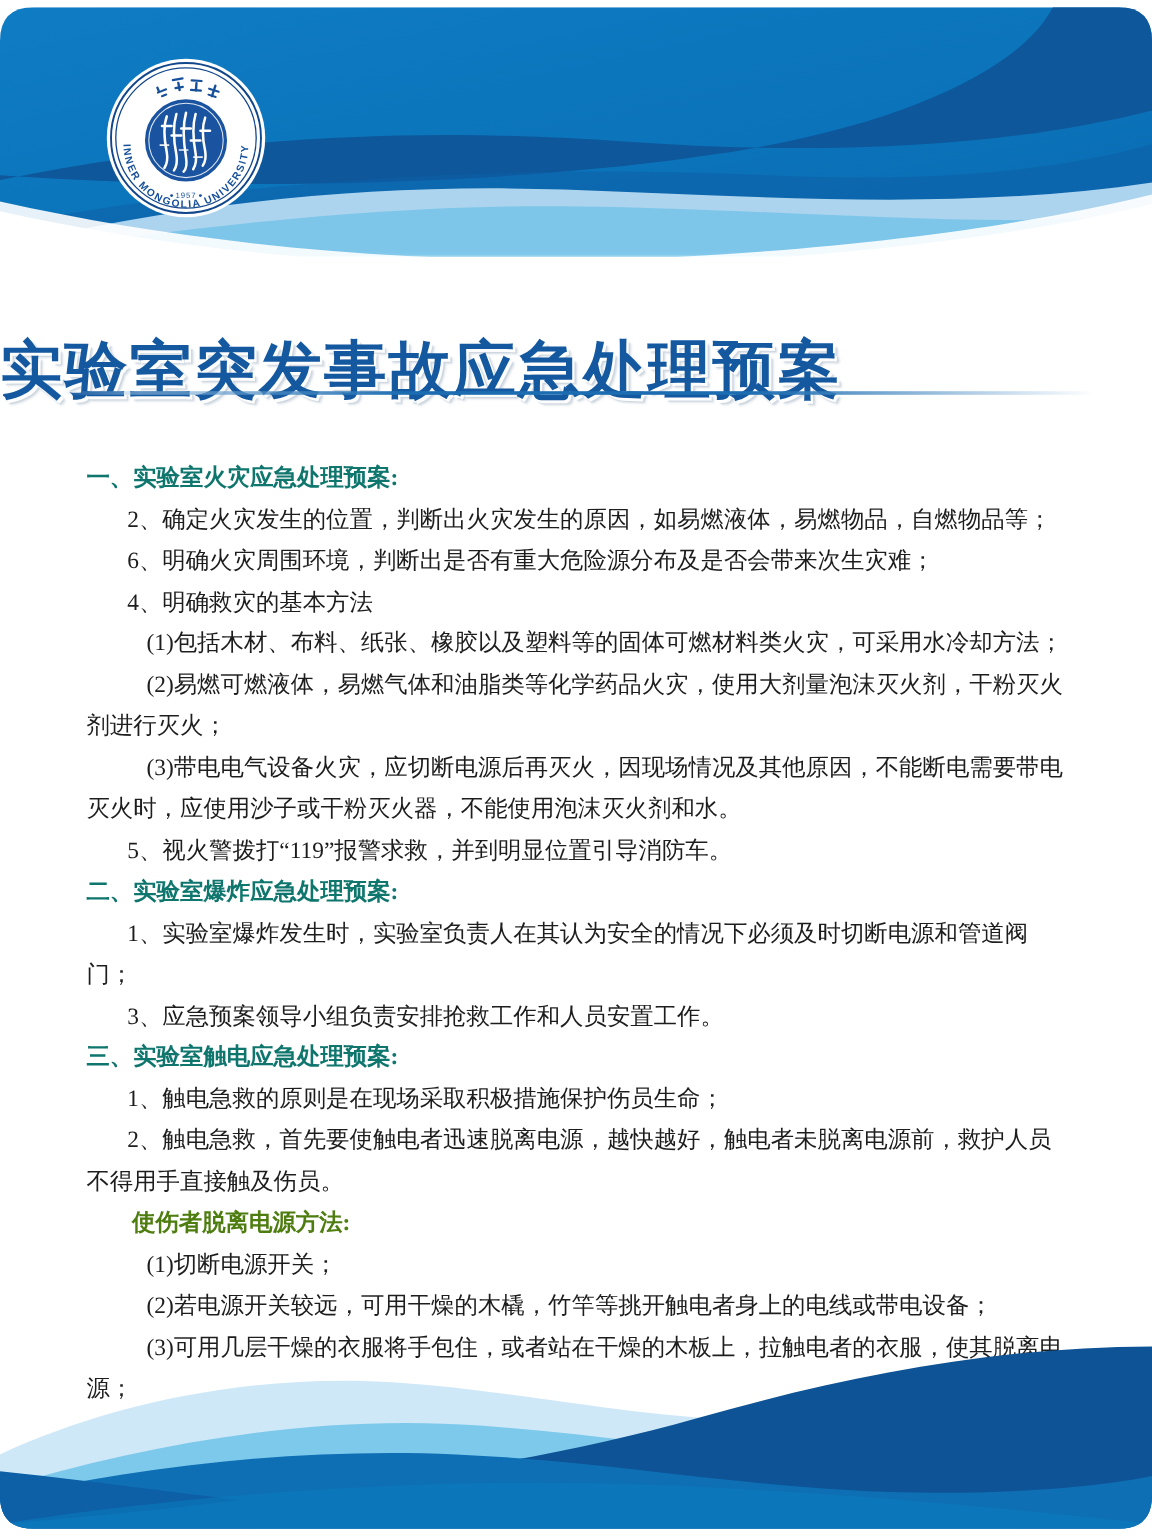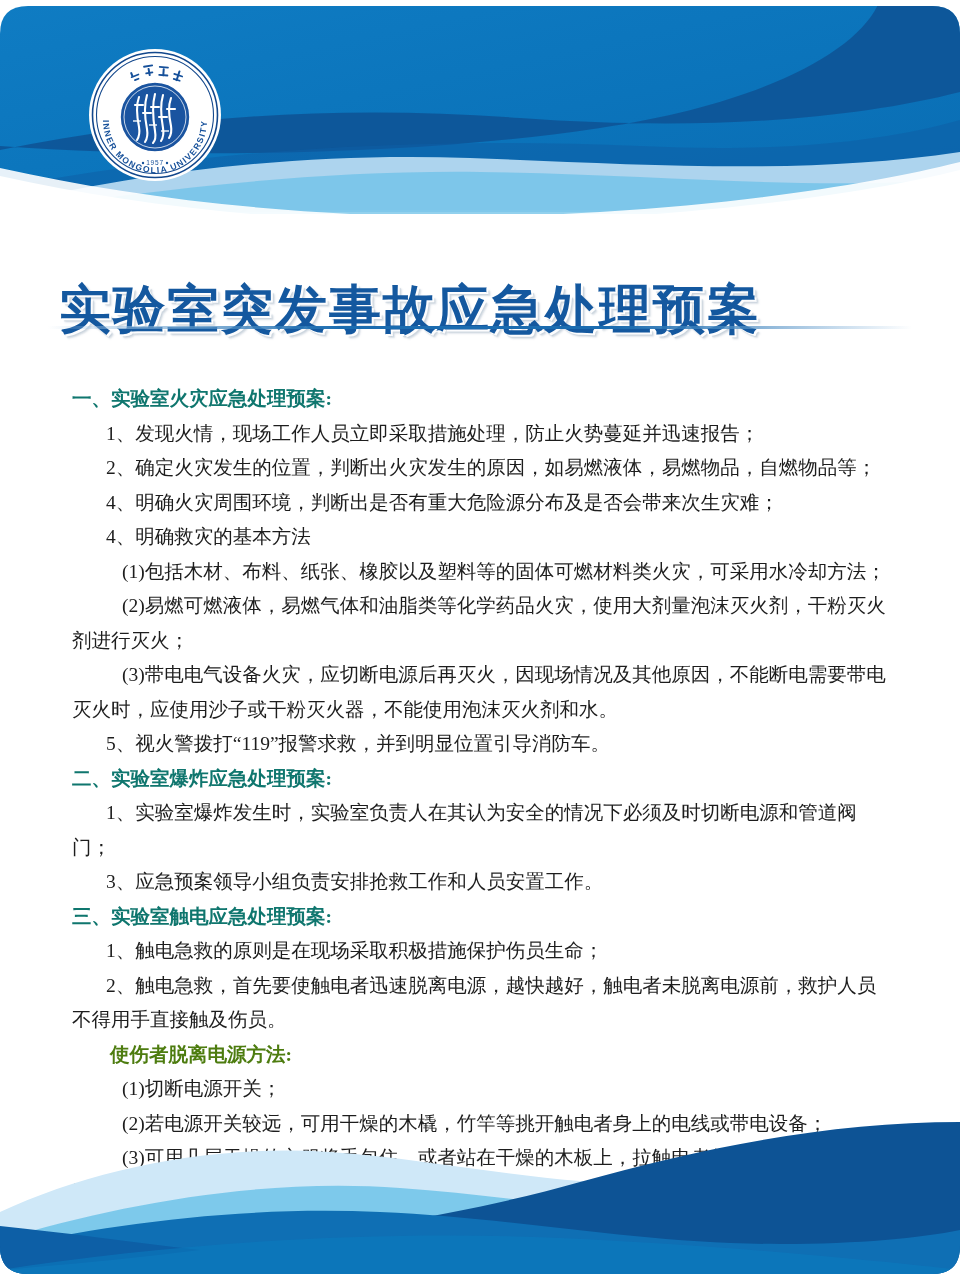--- a/index.html
+++ b/index.html
@@ -40,21 +40,20 @@
     height: 136px;
   }
   #logo svg { display: block; }
 
   
   #title-wrap {
     position: absolute;
     left: 0;
     top: 244px;
     width: 820px;
-    text-align: center;
   }
   #poster-title {
     display: inline-block;
     font-family: "Liberation Serif", "DejaVu Serif", serif;
     font-weight: bold;
     font-size: 52px;
     letter-spacing: 2px;
     line-height: 1.18;
     color: #14589f;
     text-shadow:
@@ -214,23 +213,22 @@
     </svg>
   </div>
 
   <div id="title-wrap">
     <h1 id="poster-title">实验室突发事故应急处理预案</h1>
   </div>
   <div id="title-rule"></div>
 
   <div id="content">
       <div class="line heading">一、实验室火灾应急处理预案:</div>
-      <div class="line num">1、发现火情，现场工作人员立即采取措施处理，防止火势蔓延并迅速报告；</div>
       <div class="line num">2、确定火灾发生的位置，判断出火灾发生的原因，如易燃液体，易燃物品，自燃物品等；</div>
-      <div class="line num">4、明确火灾周围环境，判断出是否有重大危险源分布及是否会带来次生灾难；</div>
+      <div class="line num">6、明确火灾周围环境，判断出是否有重大危险源分布及是否会带来次生灾难；</div>
       <div class="line num">4、明确救灾的基本方法</div>
       <div class="line sub">(1)包括木材、布料、纸张、橡胶以及塑料等的固体可燃材料类火灾，可采用水冷却方法；</div>
       <div class="line sub">(2)易燃可燃液体，易燃气体和油脂类等化学药品火灾，使用大剂量泡沫灭火剂，干粉灭火剂进行灭火；</div>
       <div class="line sub">(3)带电电气设备火灾，应切断电源后再灭火，因现场情况及其他原因，不能断电需要带电灭火时，应使用沙子或干粉灭火器，不能使用泡沫灭火剂和水。</div>
       <div class="line num">5、视火警拨打“119”报警求救，并到明显位置引导消防车。</div>
       <div class="line heading">二、实验室爆炸应急处理预案:</div>
       <div class="line num">1、实验室爆炸发生时，实验室负责人在其认为安全的情况下必须及时切断电源和管道阀门；</div>
       <div class="line num">3、应急预案领导小组负责安排抢救工作和人员安置工作。</div>
       <div class="line heading">三、实验室触电应急处理预案:</div>
       <div class="line num">1、触电急救的原则是在现场采取积极措施保护伤员生命；</div>

